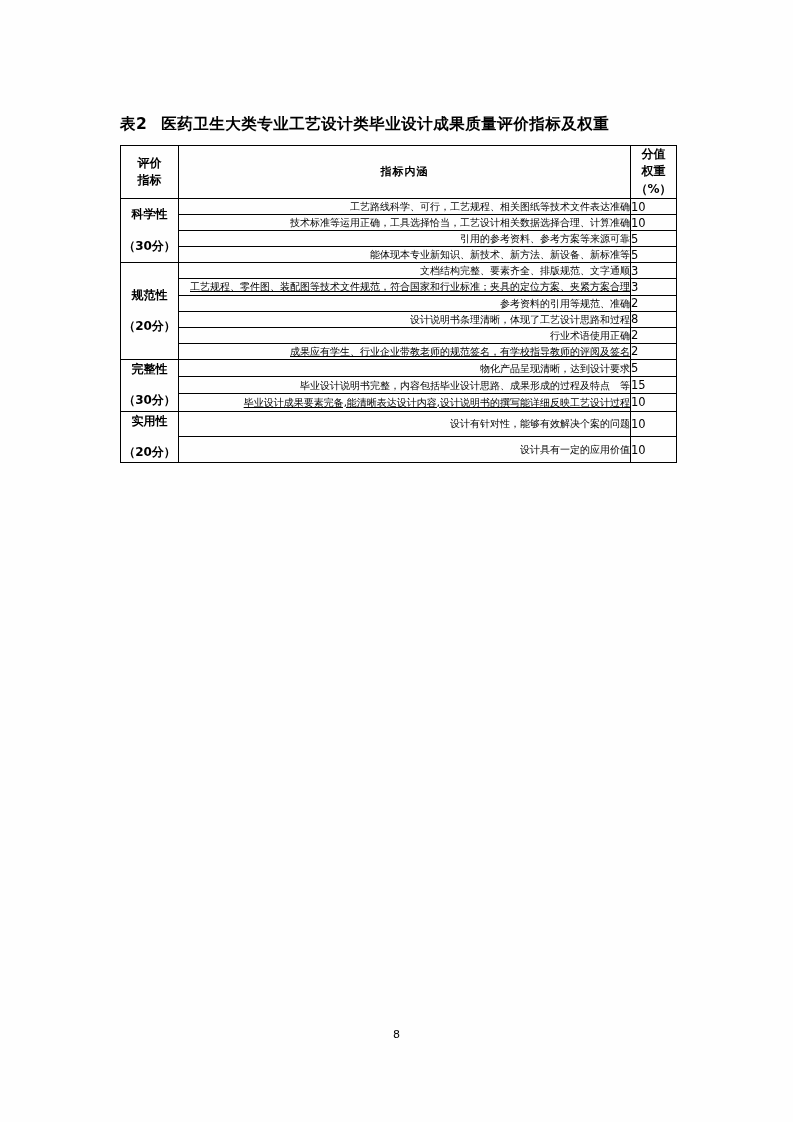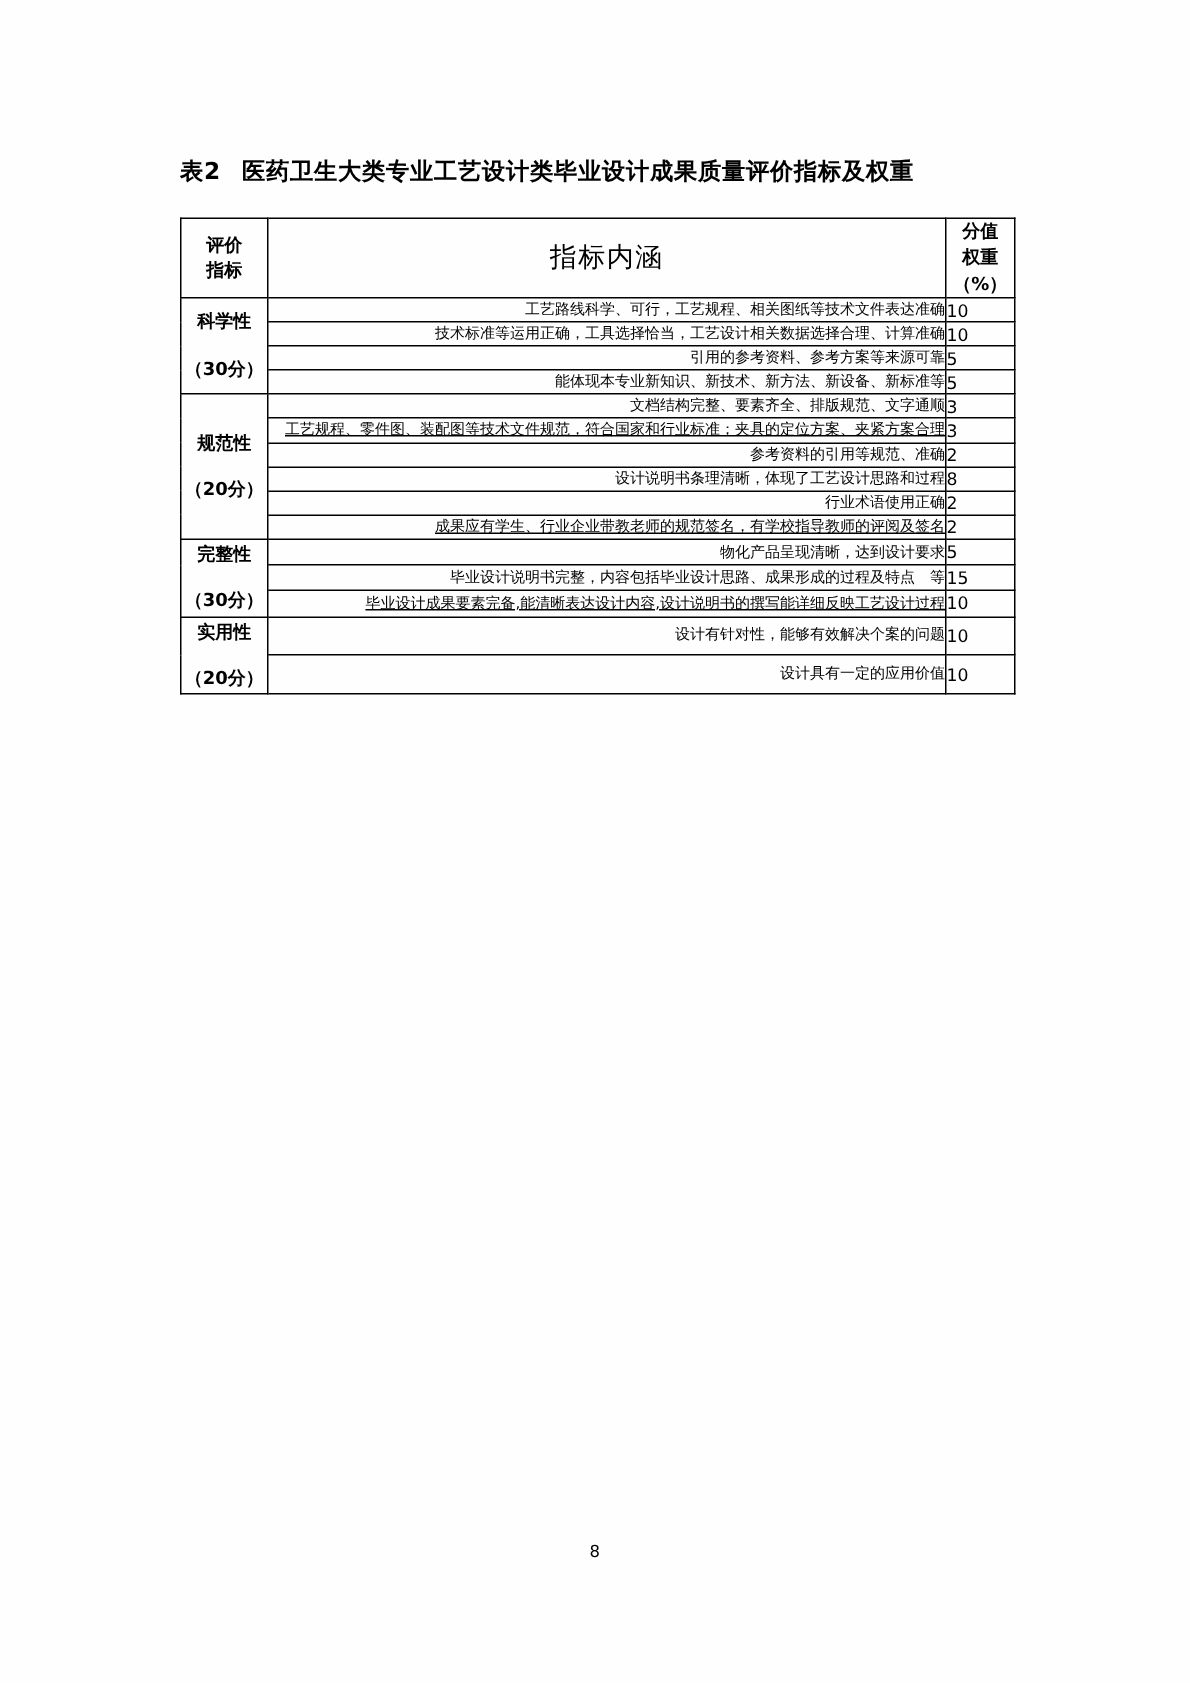--- a/index.html
+++ b/index.html
@@ -17,21 +17,21 @@
   .page {
     position: absolute;
     left: 0; top: 0;
     width: 793px;
     height: 1122px;
     background: #fefefe;
   }
   .doc-title {
     position: absolute;
     left: 120px;
-    top: 104px;
+    top: 114px;
     width: 600px;
     font-size: 15.5px;
     font-weight: bold;
     letter-spacing: 0.5px;
     color: #000;
     white-space: nowrap;
   }
   .doc-title .t-num {
     margin-right: 14px;
   }
@@ -55,22 +55,22 @@
   .col-score { width: 46px; }
 
   .hdr {
     text-align: center;
     font-weight: bold;
     font-size: 12px;
     line-height: 1.45;
     padding: 6px 2px;
   }
   .hdr-body {
-    font-weight: normal;
-    font-size: 18px;
+    font-weight: bold;
+    font-size: 11px;
     letter-spacing: 1px;
   }
   .cat-cell {
     text-align: center;
     font-weight: bold;
     font-size: 12px;
     line-height: 1.6;
     padding: 2px;
   }
   .cat-cell .cat-name { display: block; font-family: Liberation Serif, serif; }

